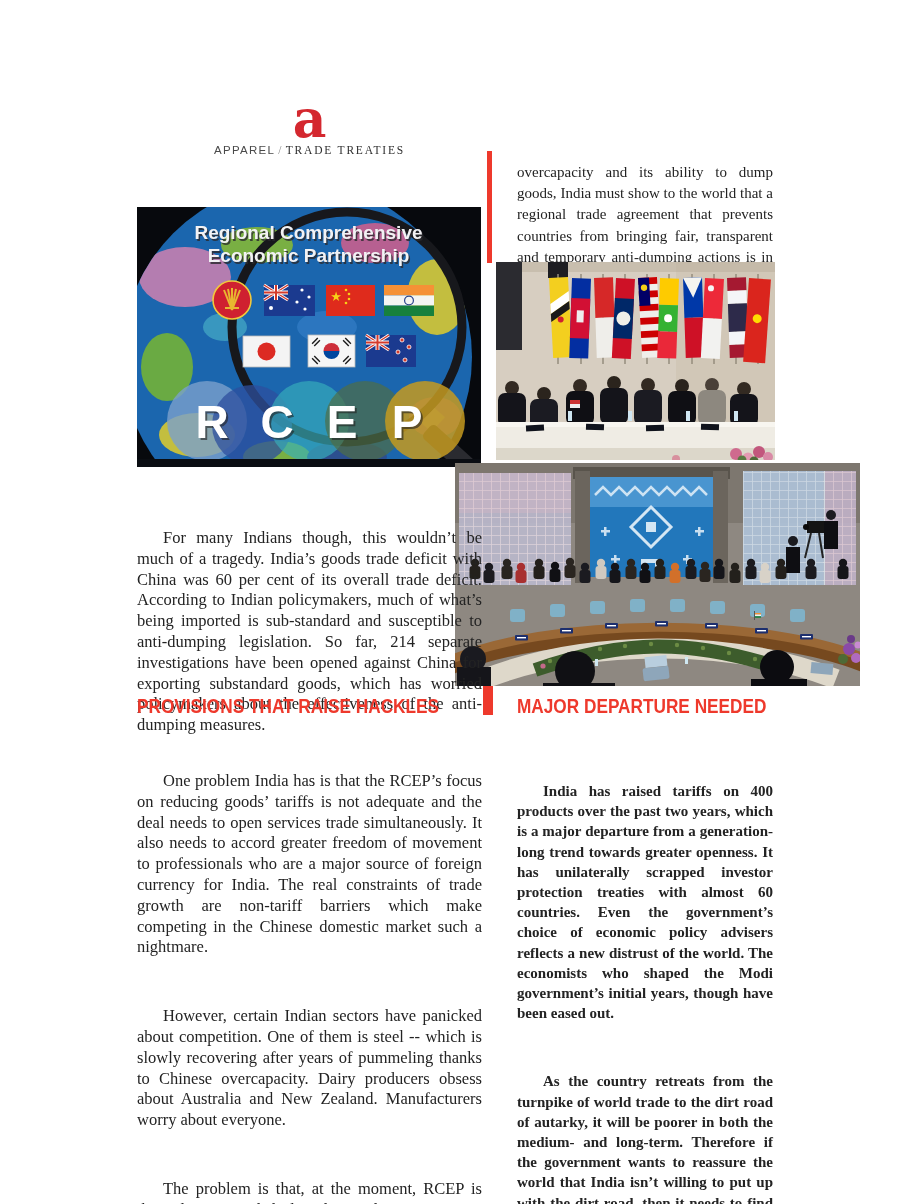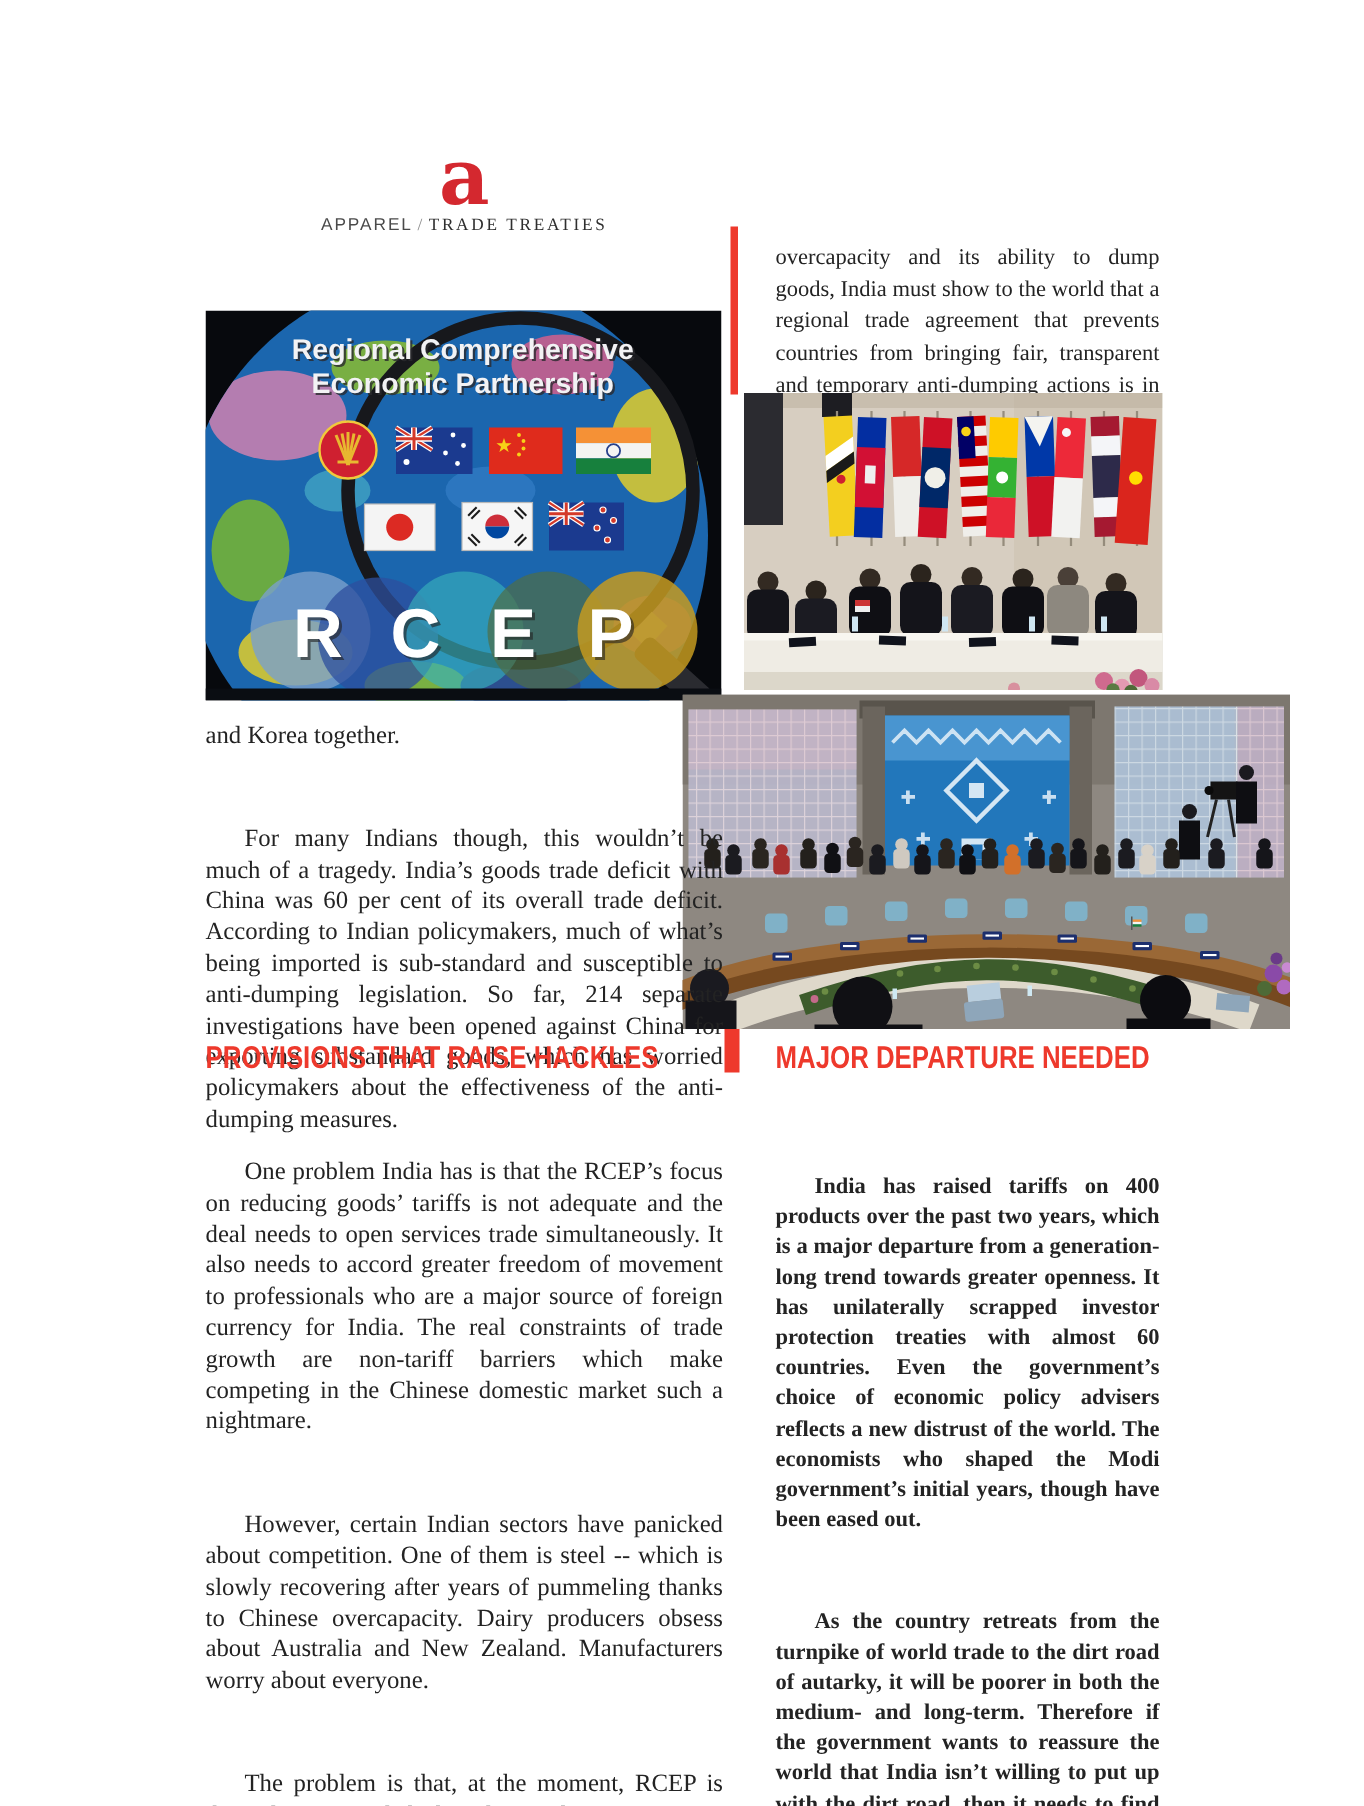--- a/index.html
+++ b/index.html
@@ -519,21 +519,20 @@
         <circle cx="394" cy="186" r="6" fill="#8a4aa8"></circle>
           <circle cx="401" cy="195" r="5" fill="#b06ac0"></circle>
         <circle cx="396" cy="176" r="4" fill="#6a3a88"></circle>
           <circle cx="388" cy="196" r="5" fill="#4e6a36"></circle>
         <circle cx="403" cy="182" r="3.5" fill="#c98ad2"></circle>
       </g>
     </svg>
   </figure>
 
   <div class="lc-intro body-lg">
-    <p>and Korea together.</p>
     <p class="indent">For many Indians though, this wouldn’t be much of a tragedy. India’s goods trade deficit with China was 60 per cent of its overall trade deficit. According to Indian policymakers, much of what’s being imported is sub-standard and susceptible to anti-dumping legislation. So far, 214 separate investigations have been opened against China for exporting substandard goods, which has worried policymakers about the effectiveness of the anti-dumping measures.</p>
   </div>
 
   <h2 class="heading h-left">PROVISIONS THAT RAISE HACKLES</h2>
 
   <div class="lc-body body-lg">
     <p class="indent">One problem India has is that the RCEP’s focus on reducing goods’ tariffs is not adequate and the deal needs to open services trade simultaneously. It also needs to accord greater freedom of movement to professionals who are a major source of foreign currency for India. The real constraints of trade growth are non-tariff barriers which make competing in the Chinese domestic market such a nightmare.</p>
     <p class="indent">However, certain Indian sectors have panicked about competition. One of them is steel -- which is slowly recovering after years of pummeling thanks to Chinese overcapacity. Dairy producers obsess about Australia and New Zealand. Manufacturers worry about everyone.</p>
     <p class="indent">The problem is that, at the moment, RCEP is the only proposed deal. India needs to arrive at a more positive, forward-looking approach by the end of the month or it must abandon its ambition to infiltrate global supply chains. This could be disastrous as the country will shortly have the world’s largest workforce but a mere a 2 percent share of world trade.</p>
     <p class="indent force">Therefore, instead of being concerned about China’s</p>

